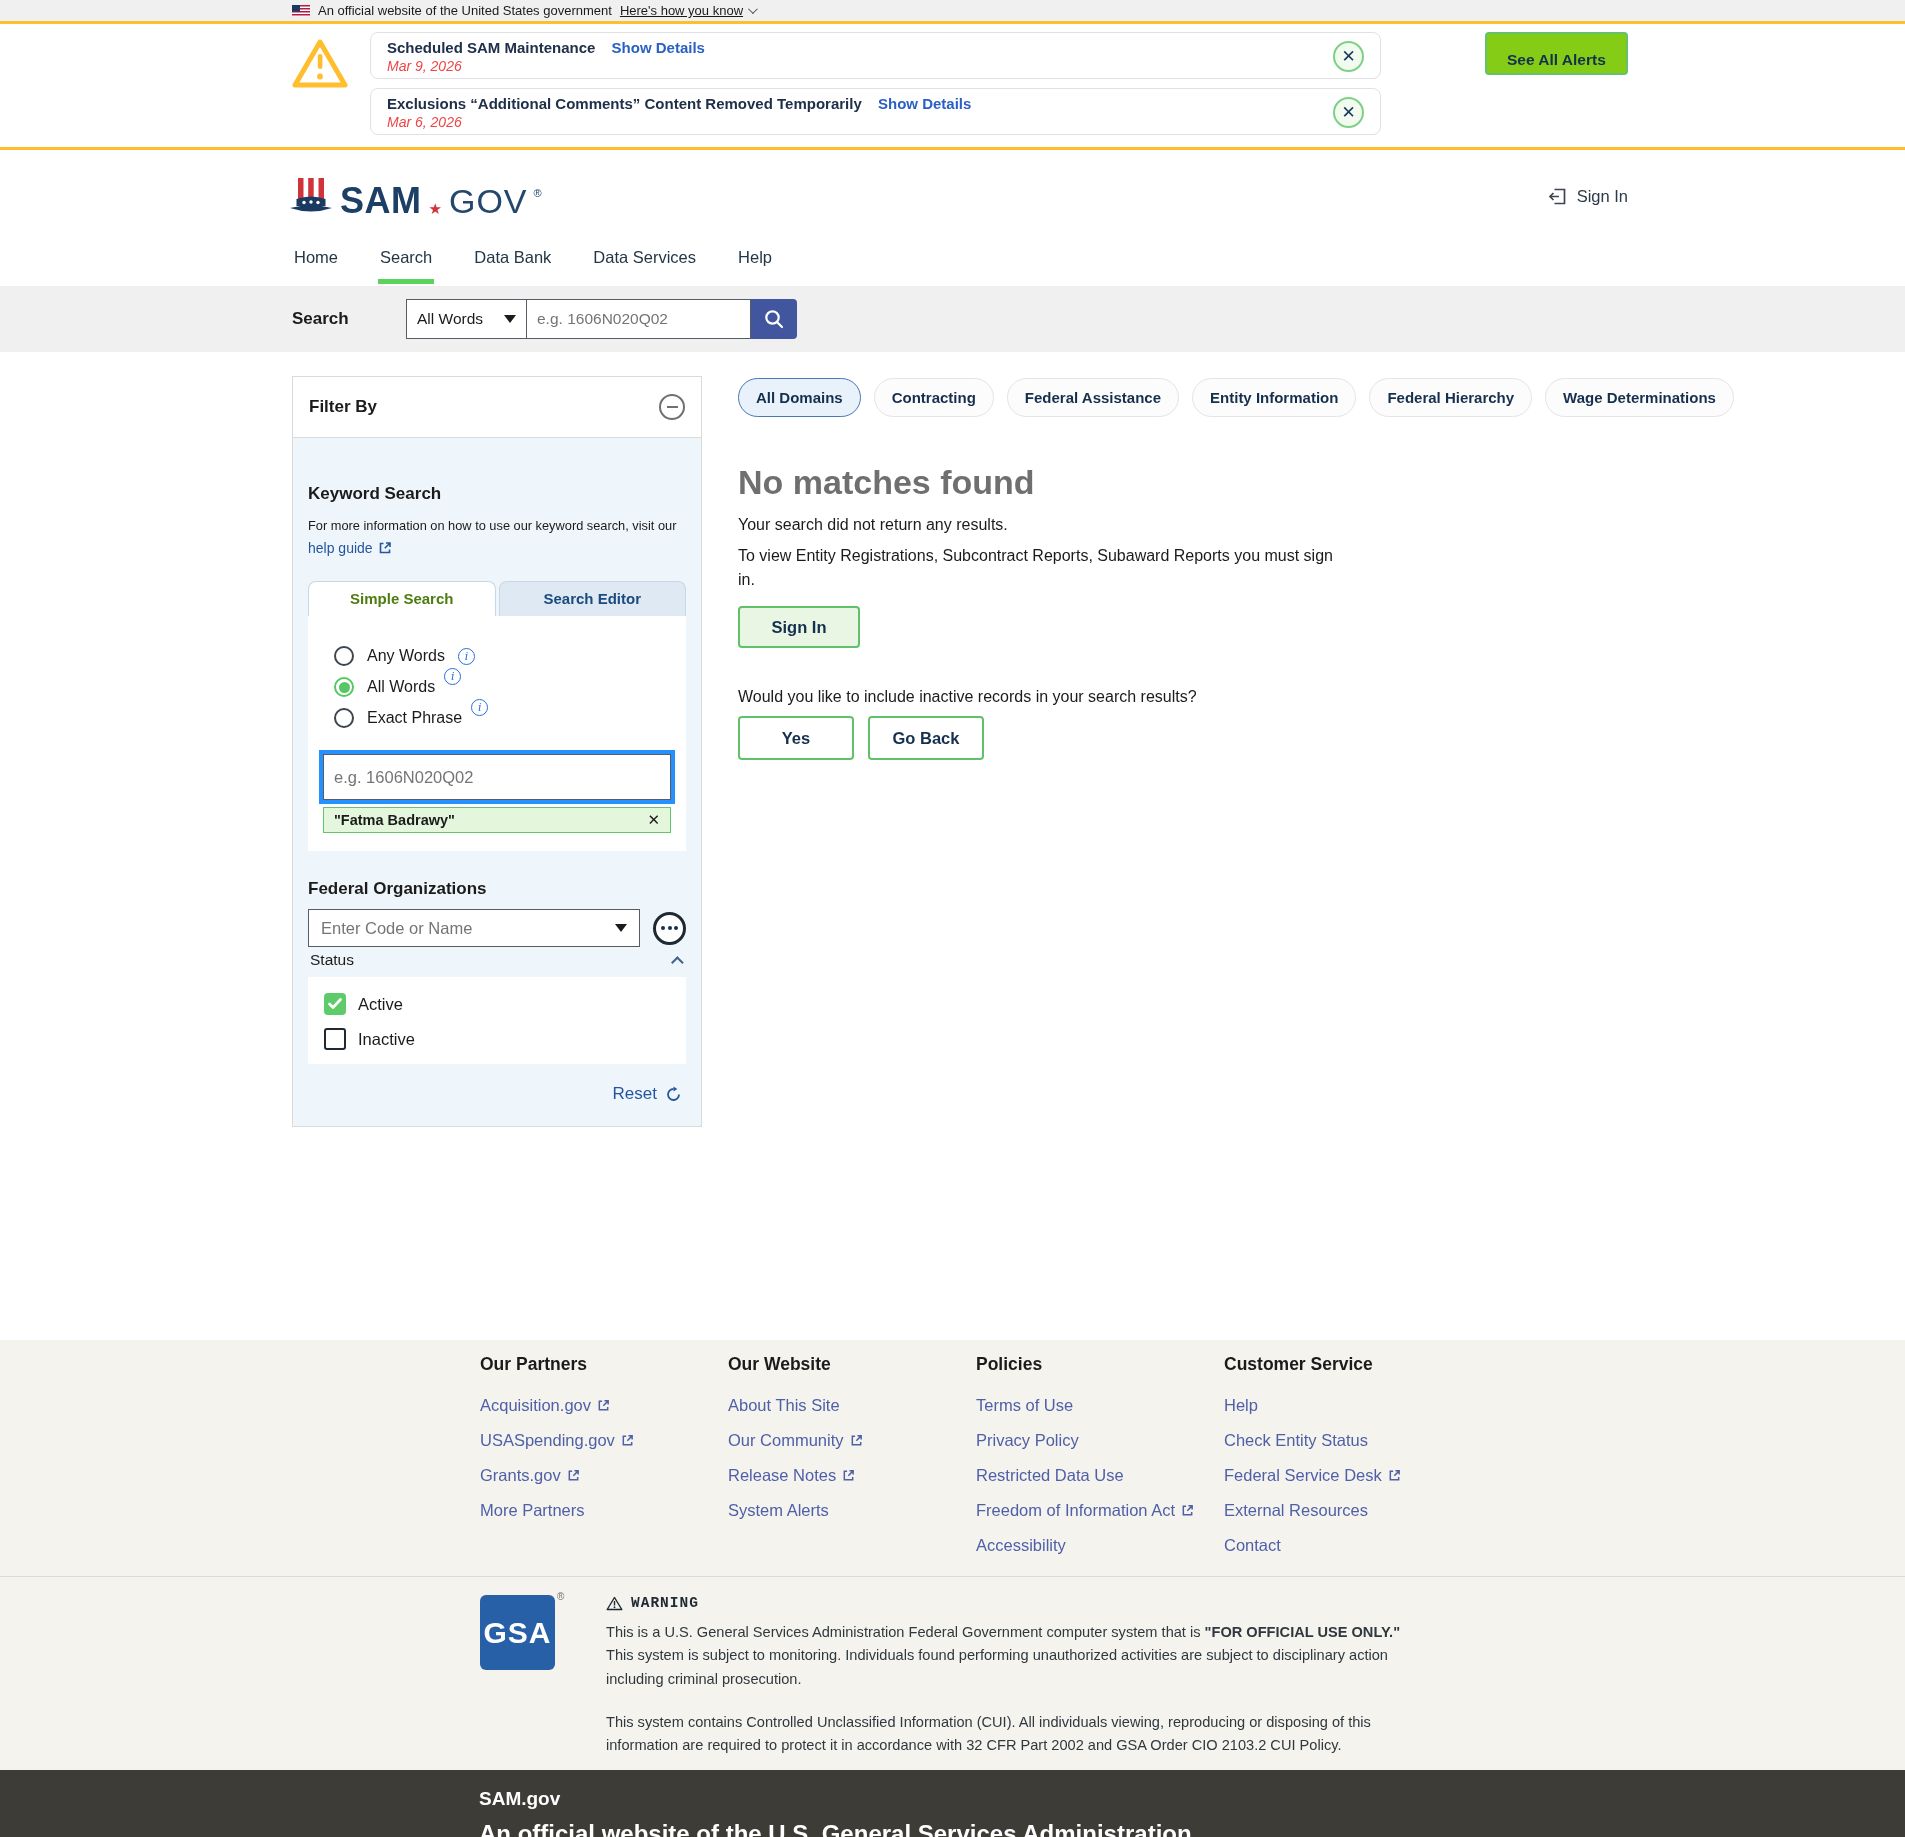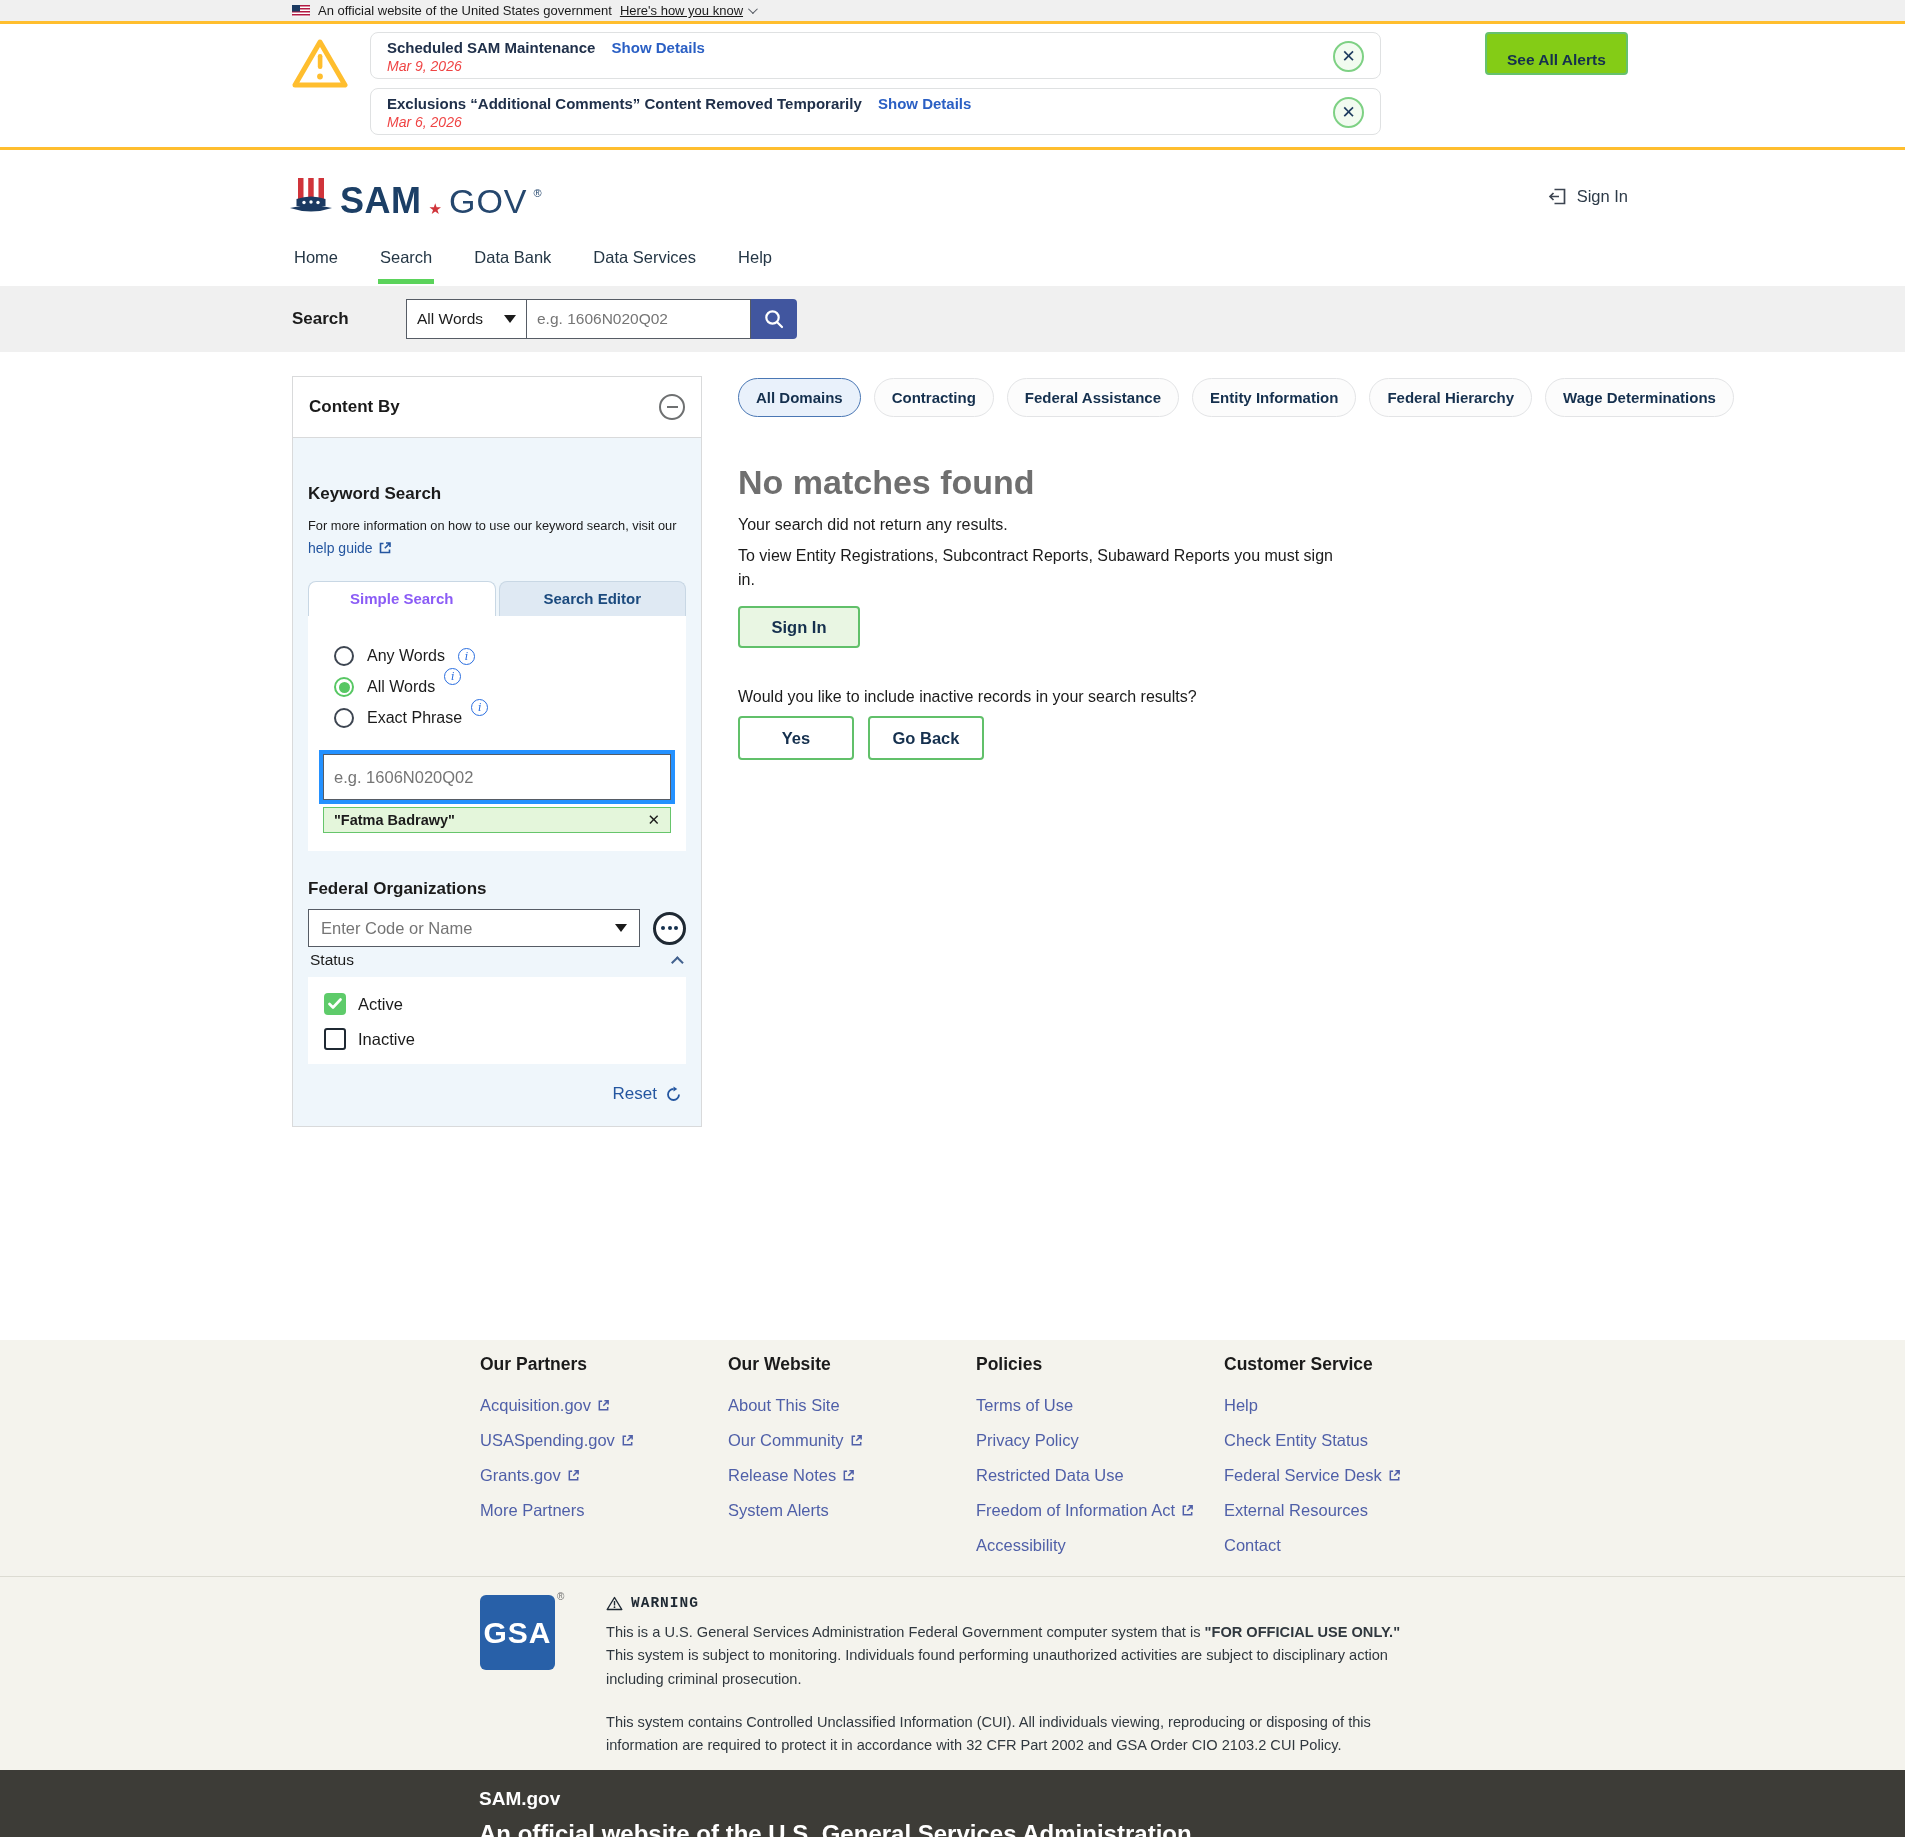--- a/index.html
+++ b/index.html
@@ -69,21 +69,21 @@
   .collapse-btn { width:26px; height:26px; border-radius:50%; border:2px solid #6e7071; background:#fff;
     display:flex; align-items:center; justify-content:center; cursor:pointer;}
   .collapse-btn span { width:11px; height:2px; background:#6e7071; display:block;}
   .panel-body { padding:0 15px 22px;}
   .kw-title { font-weight:bold; font-size:17px; margin-top:46px;}
   .kw-info { font-size:12.8px; line-height:1.62; margin-top:12px; color:#1b1b1b;}
   .kw-help { color:#2456a0; text-decoration:none; cursor:pointer; display:inline-flex; align-items:center; gap:5px; font-size:14px;}
   .tabs { display:flex; margin-top:22px;}
   .tab { flex:1; text-align:center; padding:8px 0 9px; font-weight:bold; font-size:15px; cursor:pointer;
     border-radius:8px 8px 0 0;}
-  .tab.active { background:#fff; color:#8b5cf6; border:1px solid #c8d7e4; border-bottom:none;}
+  .tab.active { background:#fff; color:#4d7c0f; border:1px solid #c8d7e4; border-bottom:none;}
   .tab.inactive { background:#dfe9f3; color:#1b4a7e; border:1px solid #c8d7e4; border-bottom:none; margin-left:3px;}
   .tab-content { background:#fff; padding:30px 10px 18px;}
   .radio-row { display:flex; align-items:center; gap:13px; margin:0 0 11px 16px; font-size:16px; position:relative;}
   .radio { width:20px; height:20px; border-radius:50%; border:2px solid #3d4551; background:#fff; cursor:pointer; flex:0 0 20px;}
   .radio.checked { border-color:#57c763; display:flex; align-items:center; justify-content:center;}
   .radio.checked i { width:11px; height:11px; border-radius:50%; background:#57c763; display:block;}
   .info-i { width:17px; height:17px; border-radius:50%; border:1.5px solid #2a6ee0; color:#2a6ee0;
     font-family:"DejaVu Serif",serif; font-style:italic; font-size:11px; display:inline-flex;
     align-items:center; justify-content:center; cursor:pointer; flex:0 0 17px;}
   .info-raised { position:relative; top:-11px; left:-4px;}
@@ -255,21 +255,21 @@
       <circle cx="9.5" cy="9.5" r="6.2" fill="none" stroke="#fff" stroke-width="2.2"></circle>
       <line x1="14.2" y1="14.2" x2="19" y2="19" stroke="#fff" stroke-width="2.2" stroke-linecap="round"></line>
     </svg>
   </button>
 </div>
 
 <div class="content">
 
   <div class="panel">
     <div class="panel-header">
-      <span class="panel-title">Content By</span>
+      <span class="panel-title">Filter By</span>
       <div class="collapse-btn">
           <span></span>
         </div>
     </div>
     <div class="panel-body">
       <div class="kw-title">Keyword Search</div>
       <div class="kw-info">
         <span>For more information on how to use our keyword search, visit our</span><br>
         <a class="kw-help">
           <span>help guide</span>

